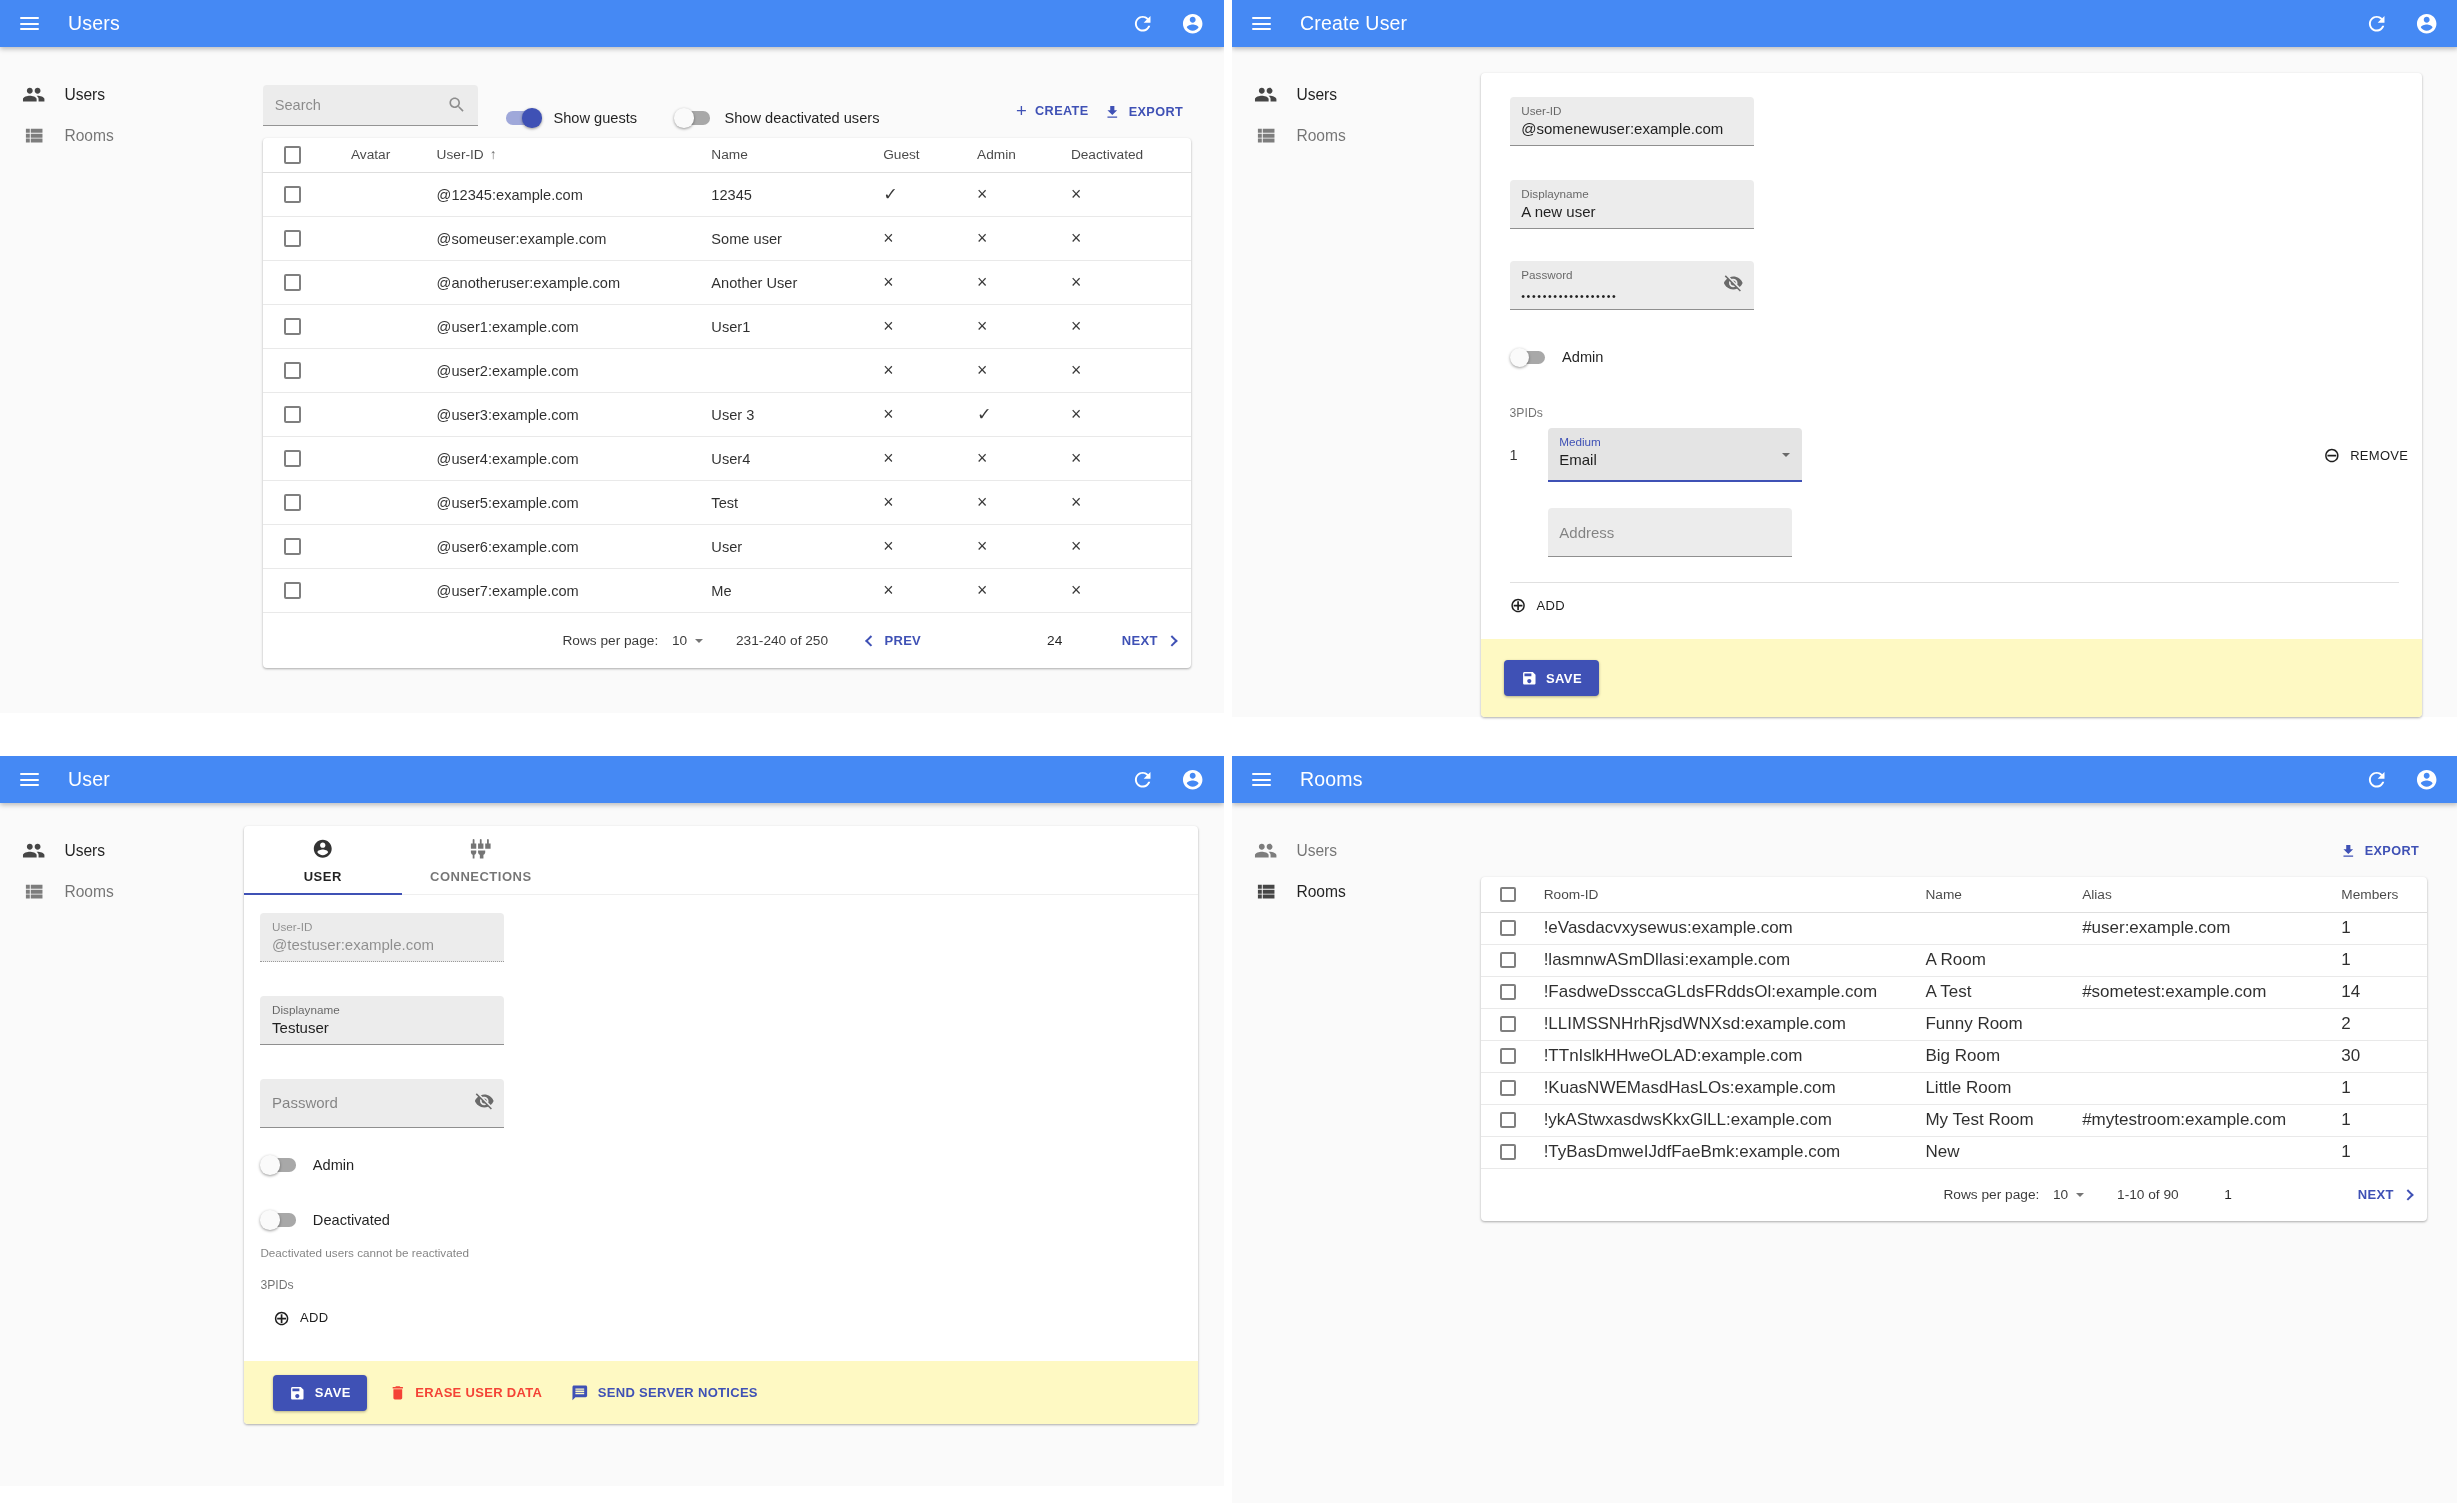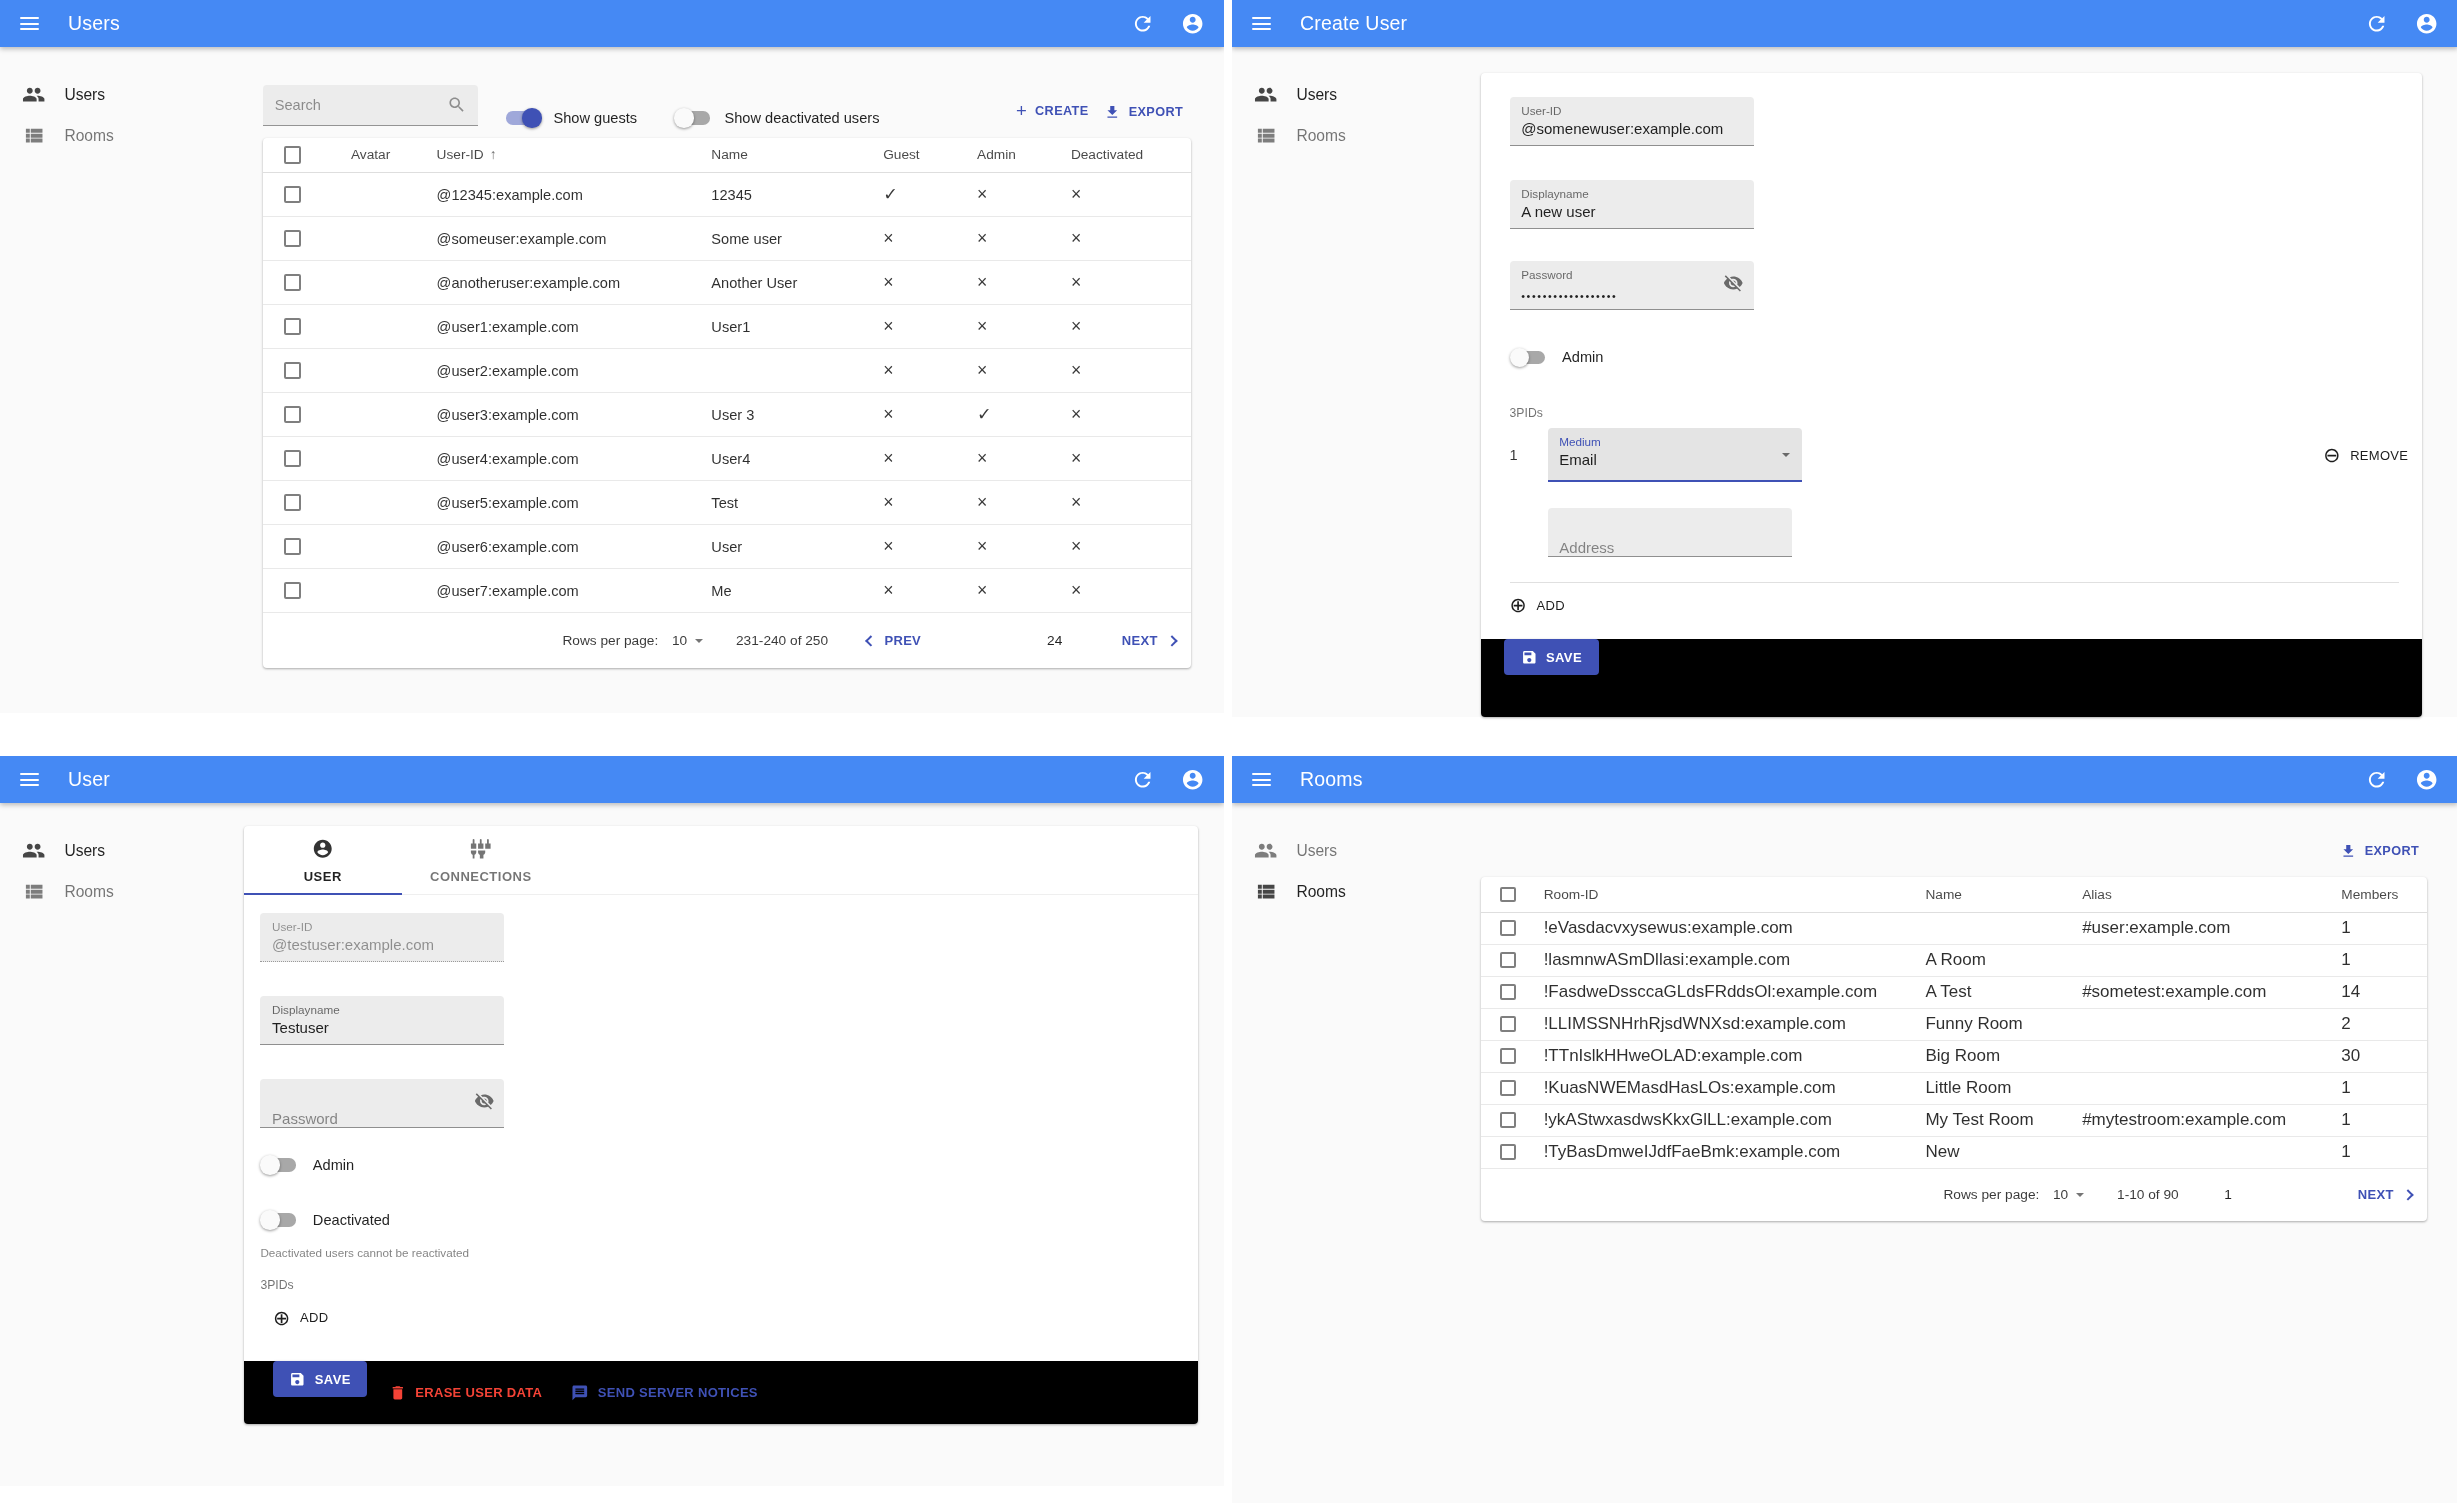--- a/index.html
+++ b/index.html
@@ -65,39 +65,39 @@
 .chev.right{transform:rotate(-45deg)}.chev.left{transform:rotate(135deg)}
 .pages{display:inline-flex}
 .page{color:#3f51b5;margin:0 16.6px;cursor:pointer;font-size:13.7px}
 .page.current{color:rgba(0,0,0,.87)}
 .ffield{width:244px;height:49px;background:#ececec;border-radius:3.9px 3.9px 0 0;
 border-bottom:1px solid #8f8f8f;padding:6.8px 11.7px 0;position:relative}
 .flabel{font-size:11.7px;color:rgba(0,0,0,.58)}
 .fvalue{font-size:15px;color:rgba(0,0,0,.87);margin-top:2.9px;white-space:nowrap}
 .fvalue.ph{color:rgba(0,0,0,.45)}
 .fvalue.pw{font-size:10.7px;letter-spacing:1.6px;margin-top:8.8px;color:#222}
-.ffield.plain{display:flex;align-items:flex-end;padding-top:0}
+.ffield.plain{display:flex;align-items:center;padding-top:0}
 .ffield.plain .fvalue{margin-top:0}
 .ffield.disabled{border-bottom:1px dotted #9a9a9a}
 .ffield.disabled .flabel,.ffield.disabled .fvalue{color:rgba(0,0,0,.4)}
 .trail{position:absolute;right:9.8px;top:50%;transform:translateY(-50%)}
 .trail svg{width:20.5px;height:20.5px;fill:rgba(0,0,0,.55)}
 .fselect{width:254px;height:54px;background:#e4e4e4;border-bottom:2px solid #3f51b5}
 .fselect .flabel{color:#3f51b5}
 .caret2{position:absolute;right:11.7px;top:25px;width:0;height:0;
 border-left:4.9px solid transparent;border-right:4.9px solid transparent;border-top:4.9px solid rgba(0,0,0,.54)}
 .togrow{display:flex;align-items:center;gap:13.7px}
 .toglabel{font-size:14.6px;color:rgba(0,0,0,.87)}
 .small-label{font-size:12.2px;color:rgba(0,0,0,.56)}
 .helper{font-size:11.7px;color:rgba(0,0,0,.5)}
 .iconline{display:inline-flex;align-items:center;gap:9.8px;cursor:pointer}
 .circle-glyph{font-size:20.5px;line-height:1;color:#1d1d1d}
 .ib-label{font-size:13px;font-weight:normal;color:#1d1d1d;letter-spacing:0.3px}
 .divider{height:1px;background:#e0e0e0}
-.card-footer{background:#000000;display:flex;border-radius:0 0 3.9px 3.9px;
+.card-footer{background:#fef9c3;display:flex;align-items:center;border-radius:0 0 3.9px 3.9px;
 position:absolute;left:0;right:0;bottom:0}
 .savebtn{background:#3f51b5;color:#fff;border-radius:3.9px;height:36px;display:inline-flex;
 align-items:center;gap:8.8px;padding:0 16.6px;font-size:13px;font-weight:bold;letter-spacing:0.4px;
 cursor:pointer;box-shadow:0 1px 2.9px rgba(0,0,0,.3)}
 .savebtn svg{width:16.6px;height:16.6px;fill:#fff}
 .ftbtn{display:inline-flex;align-items:center;gap:8.8px;font-size:13px;font-weight:bold;
 letter-spacing:0.3px;cursor:pointer;padding:5.9px 7.8px}
 .ftbtn svg{width:17.6px;height:17.6px}
 .redbtn{color:#f44336}.redbtn svg{fill:#f44336}
 .bluebtn{color:#3f51b5}.bluebtn svg{fill:#3f51b5}

